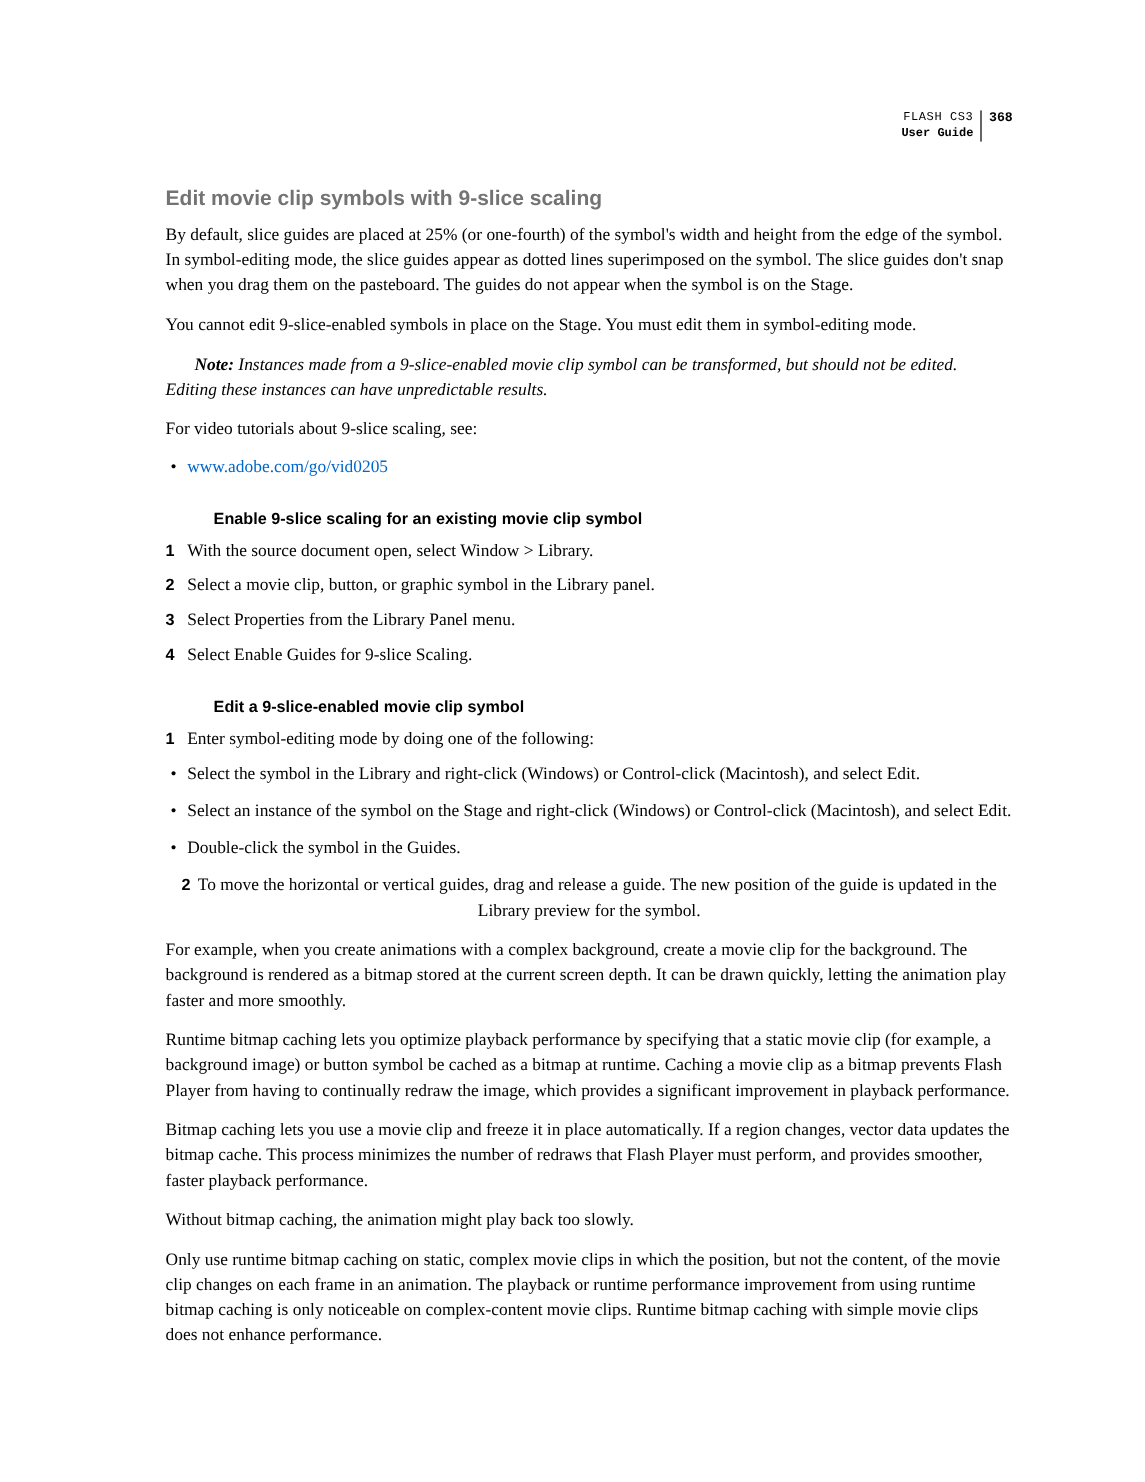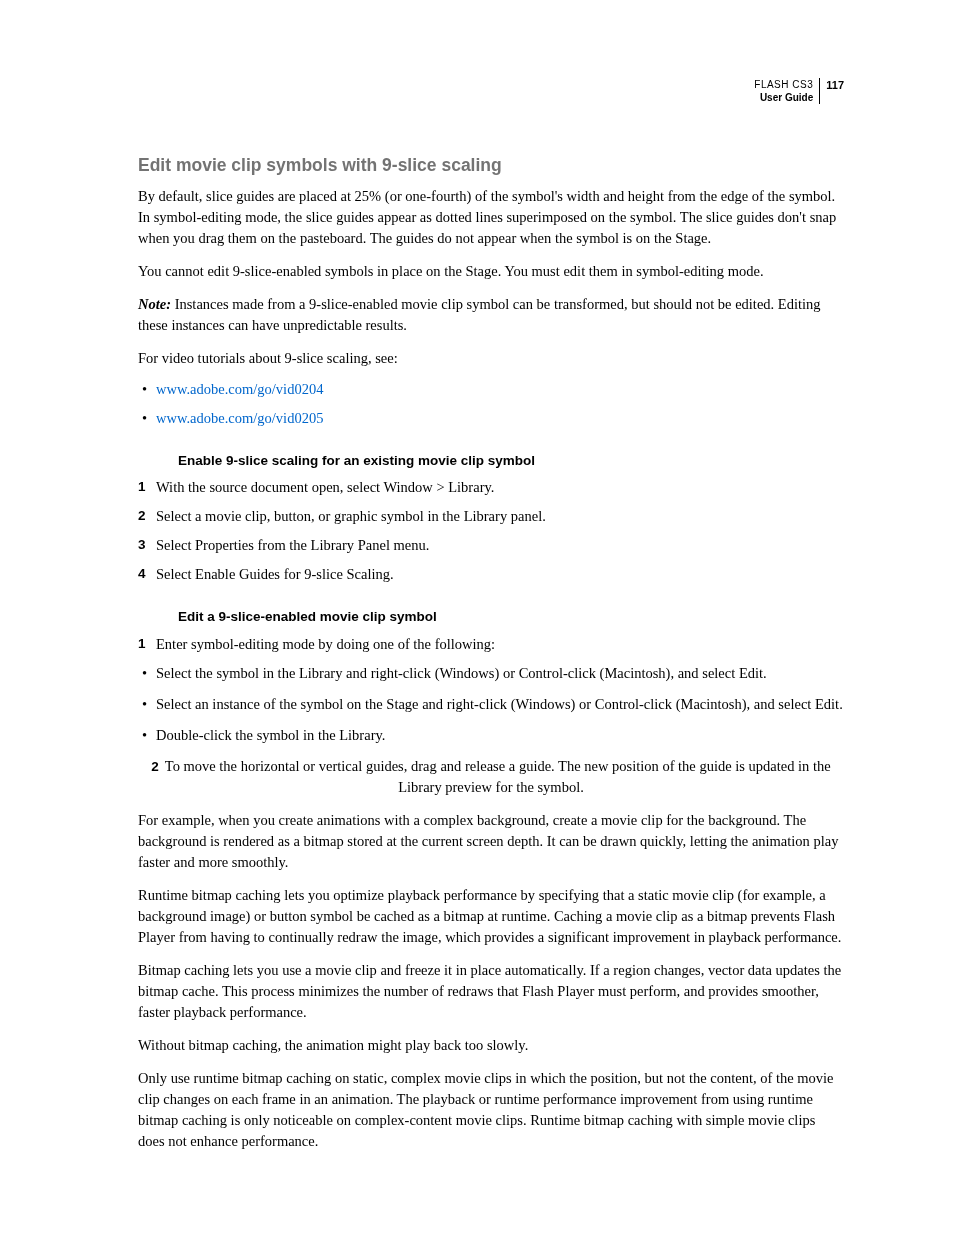--- a/index.html
+++ b/index.html
@@ -11,24 +11,24 @@
     background: #fff;
     width: 954px;
     height: 1235px;
     position: relative;
   }
   .page {
     padding: 78px 110px 60px 138px;
   }
   .header {
     position: absolute;
-    top: 78px;
+    top: 92px;
     right: 110px;
     text-align: right;
-    font-family: Liberation Sans, sans-serif;
+    font-family: Liberation Mono, monospace;
     font-size: 10px;
     display: flex;
     align-items: flex-start;
   }
   .header-left {
     text-align: right;
     padding-right: 6px;
     line-height: 1.3;
   }
   .header-product { letter-spacing: 0.5px; }
@@ -51,22 +51,23 @@
     margin-bottom: 8px;
     color: #737373;
   }
   p.body {
     margin-bottom: 12px;
   }
   p.body.tight { margin-bottom: 10px; }
   .note-label {
     font-weight: bold;
     font-style: italic;
+    margin-left: 24px;
   }
-  .note-body { }
+  .note-body { font-style: italic; }
   ul.bullets {
     list-style: none;
     margin-bottom: 12px;
   }
   ul.bullets li {
     position: relative;
     padding-left: 18px;
     margin-bottom: 7px;
   }
   ul.bullets li::before {
@@ -124,35 +125,34 @@
   }
 </style>
 </head>
 <body>
 
 <div class="header">
   <div class="header-left">
     <div class="header-product">FLASH CS3</div>
     <div class="header-sub">User Guide</div>
   </div>
-  <div class="header-page">117</div>
+  <div class="header-page">368</div>
 </div>
 
 <div class="page">
   <div class="content">
 
     <h2 class="section-title">Edit movie clip symbols with 9-slice scaling</h2>
     <p class="body">By default, slice guides are placed at 25% (or one-fourth) of the symbol's width and height from the edge of the symbol. In symbol-editing mode, the slice guides appear as dotted lines superimposed on the symbol. The slice guides don't snap when you drag them on the pasteboard. The guides do not appear when the symbol is on the Stage.</p>
     <p class="body">You cannot edit 9-slice-enabled symbols in place on the Stage. You must edit them in symbol-editing mode.</p>
     <p class="body">
       <span class="note-label">Note:</span><span class="note-body"> Instances made from a 9-slice-enabled movie clip symbol can be transformed, but should not be edited. Editing these instances can have unpredictable results.</span>
     </p>
     <p class="body tight">For video tutorials about 9-slice scaling, see:</p>
     <ul class="bullets">
-      <li><a class="link">www.adobe.com/go/vid0204</a></li>
       <li><a class="link">www.adobe.com/go/vid0205</a></li>
     </ul>
 
     <h3 class="sub-title">Enable 9-slice scaling for an existing movie clip symbol</h3>
     <div class="step">
       <div class="step-num">1</div>
       <div class="step-text">With the source document open, select Window &gt; Library.</div>
     </div>
     <div class="step">
       <div class="step-num">2</div>
@@ -168,21 +168,21 @@
     </div>
 
     <h3 class="sub-title">Edit a 9-slice-enabled movie clip symbol</h3>
     <div class="step">
       <div class="step-num">1</div>
       <div class="step-text">Enter symbol-editing mode by doing one of the following:</div>
     </div>
     <ul class="sub-bullets">
       <li>Select the symbol in the Library and right-click (Windows) or Control-click (Macintosh), and select Edit.</li>
       <li>Select an instance of the symbol on the Stage and right-click (Windows) or Control-click (Macintosh), and select Edit.</li>
-      <li>Double-click the symbol in the Library.</li>
+      <li>Double-click the symbol in the Guides.</li>
     </ul>
     <p class="body step-wrap">
       <span class="step-inline-num">2</span><span>To move the horizontal or vertical guides, drag and release a guide. The new position of the guide is updated in the Library preview for the symbol.</span>
     </p>
 
     <p class="body">For example, when you create animations with a complex background, create a movie clip for the background. The background is rendered as a bitmap stored at the current screen depth. It can be drawn quickly, letting the animation play faster and more smoothly.</p>
     <p class="body">Runtime bitmap caching lets you optimize playback performance by specifying that a static movie clip (for example, a background image) or button symbol be cached as a bitmap at runtime. Caching a movie clip as a bitmap prevents Flash Player from having to continually redraw the image, which provides a significant improvement in playback performance.</p>
     <p class="body">Bitmap caching lets you use a movie clip and freeze it in place automatically. If a region changes, vector data updates the bitmap cache. This process minimizes the number of redraws that Flash Player must perform, and provides smoother, faster playback performance.</p>
     <p class="body">Without bitmap caching, the animation might play back too slowly.</p>
     <p class="body">Only use runtime bitmap caching on static, complex movie clips in which the position, but not the content, of the movie clip changes on each frame in an animation. The playback or runtime performance improvement from using runtime bitmap caching is only noticeable on complex-content movie clips. Runtime bitmap caching with simple movie clips does not enhance performance.</p>

